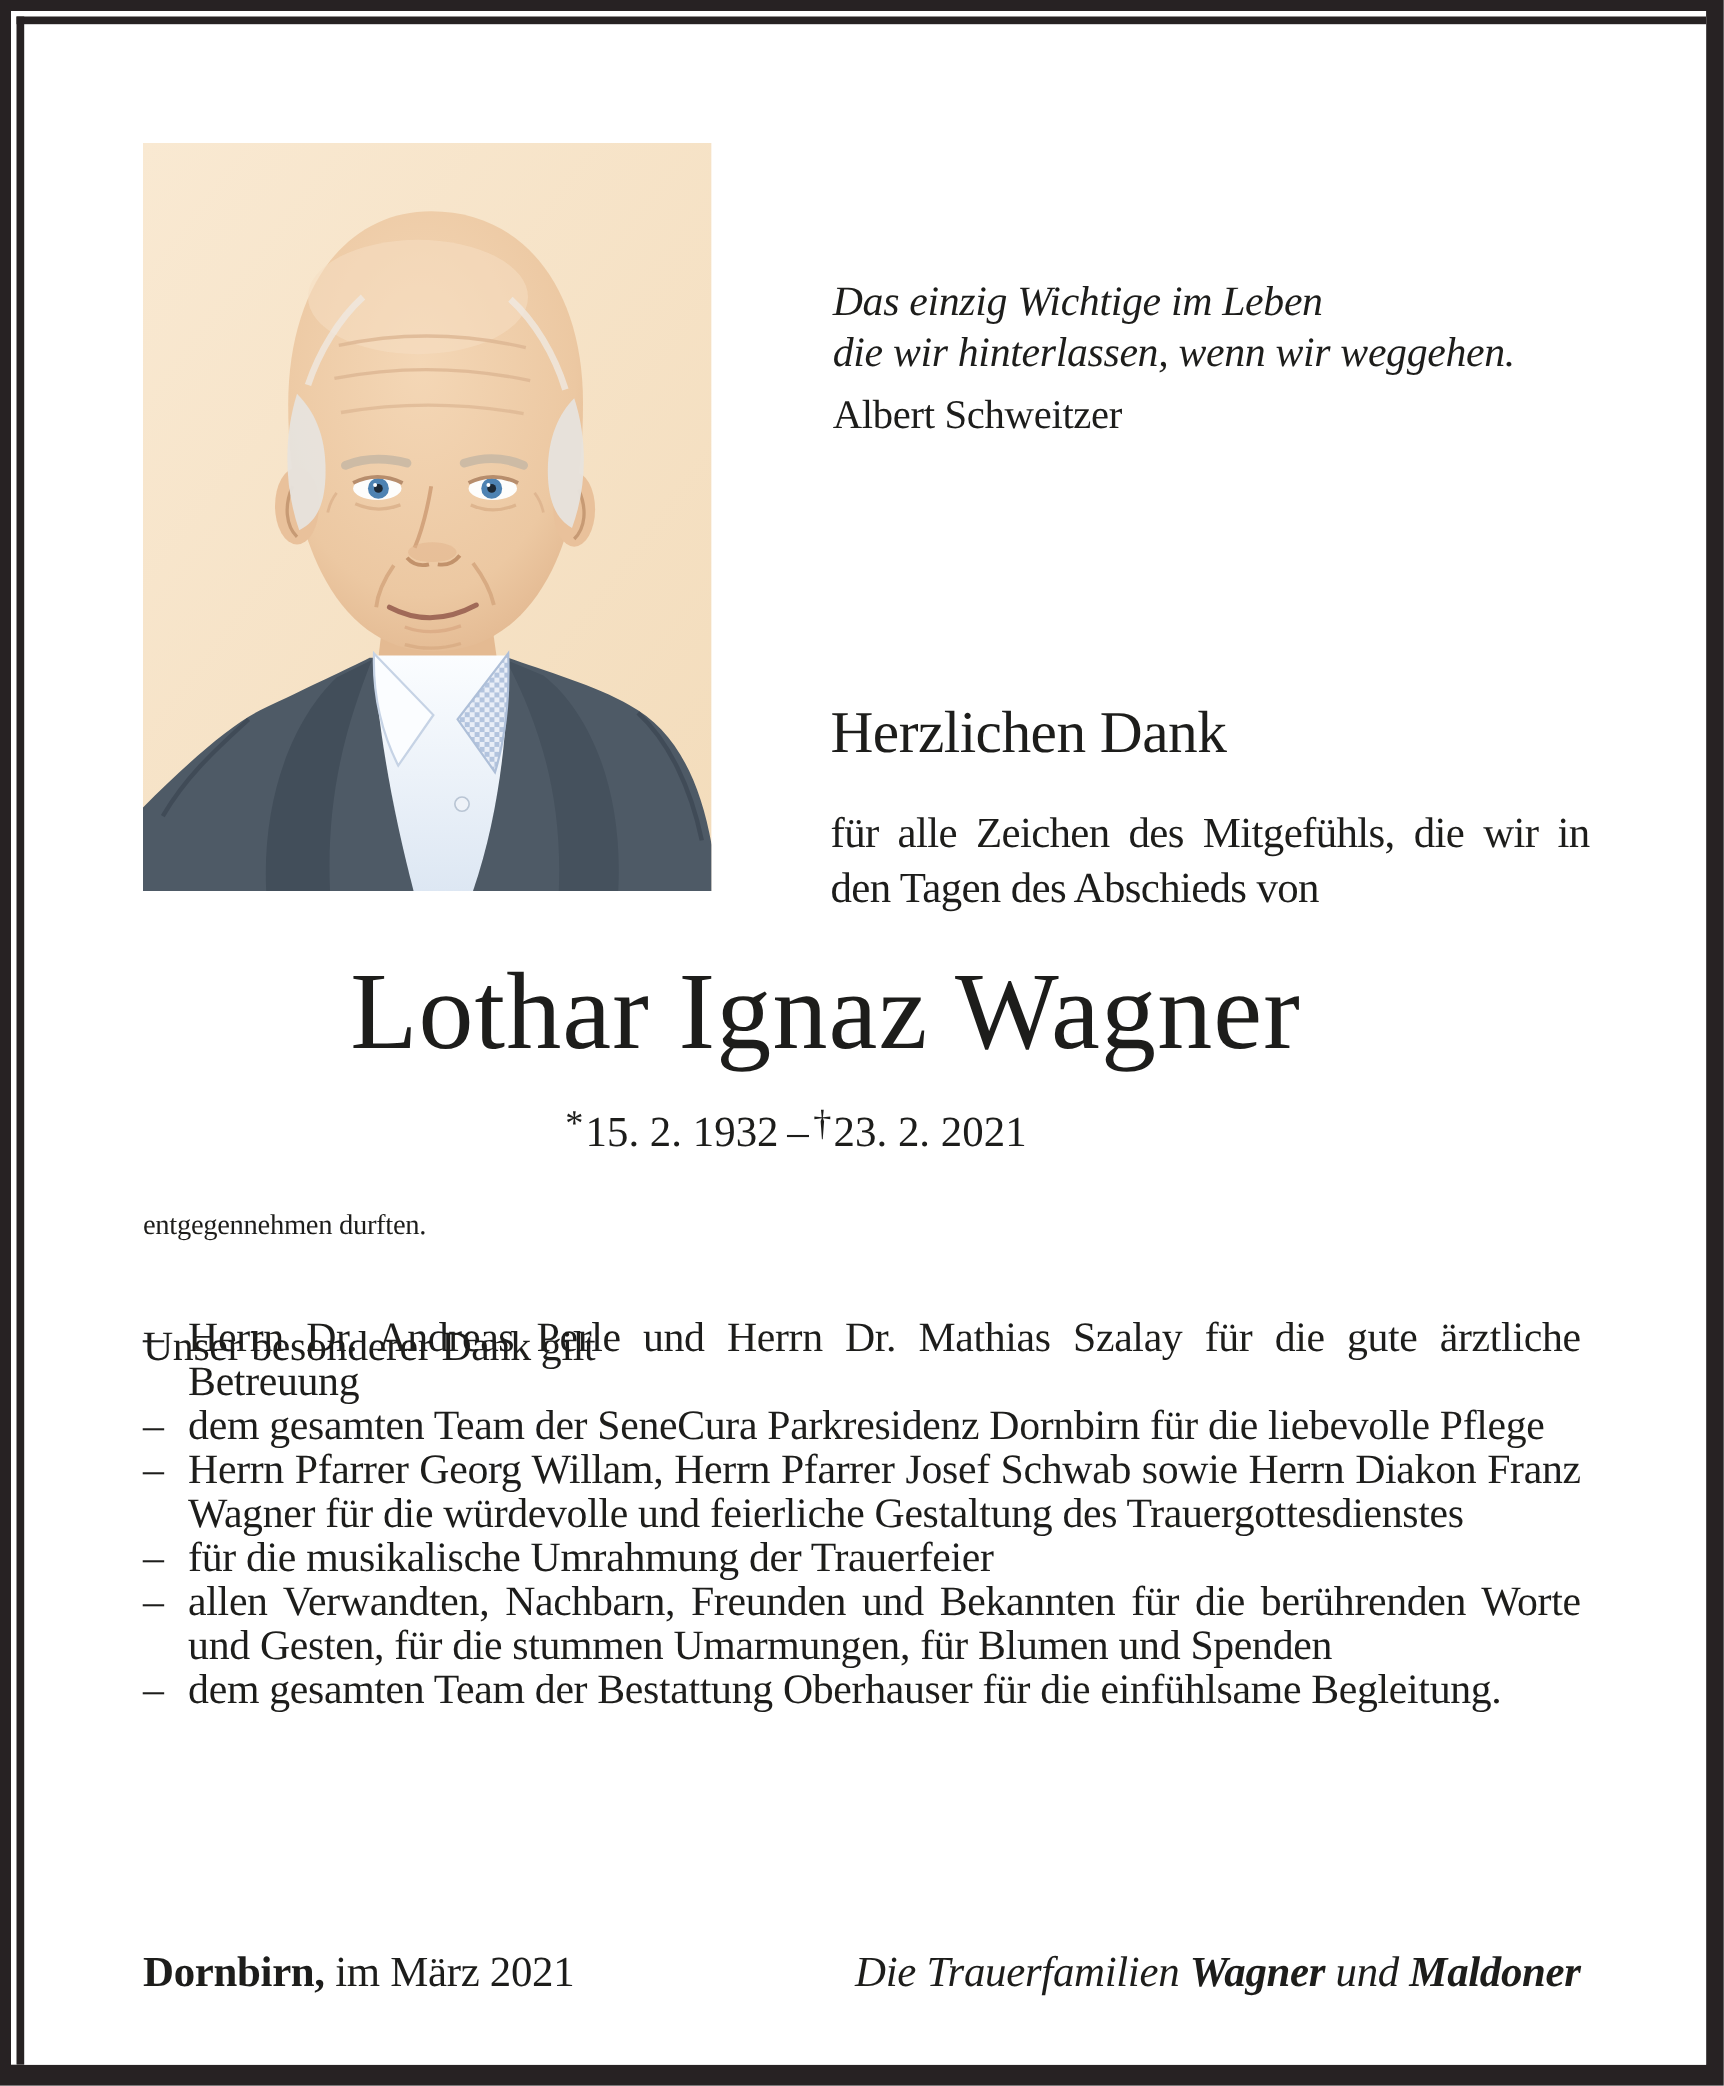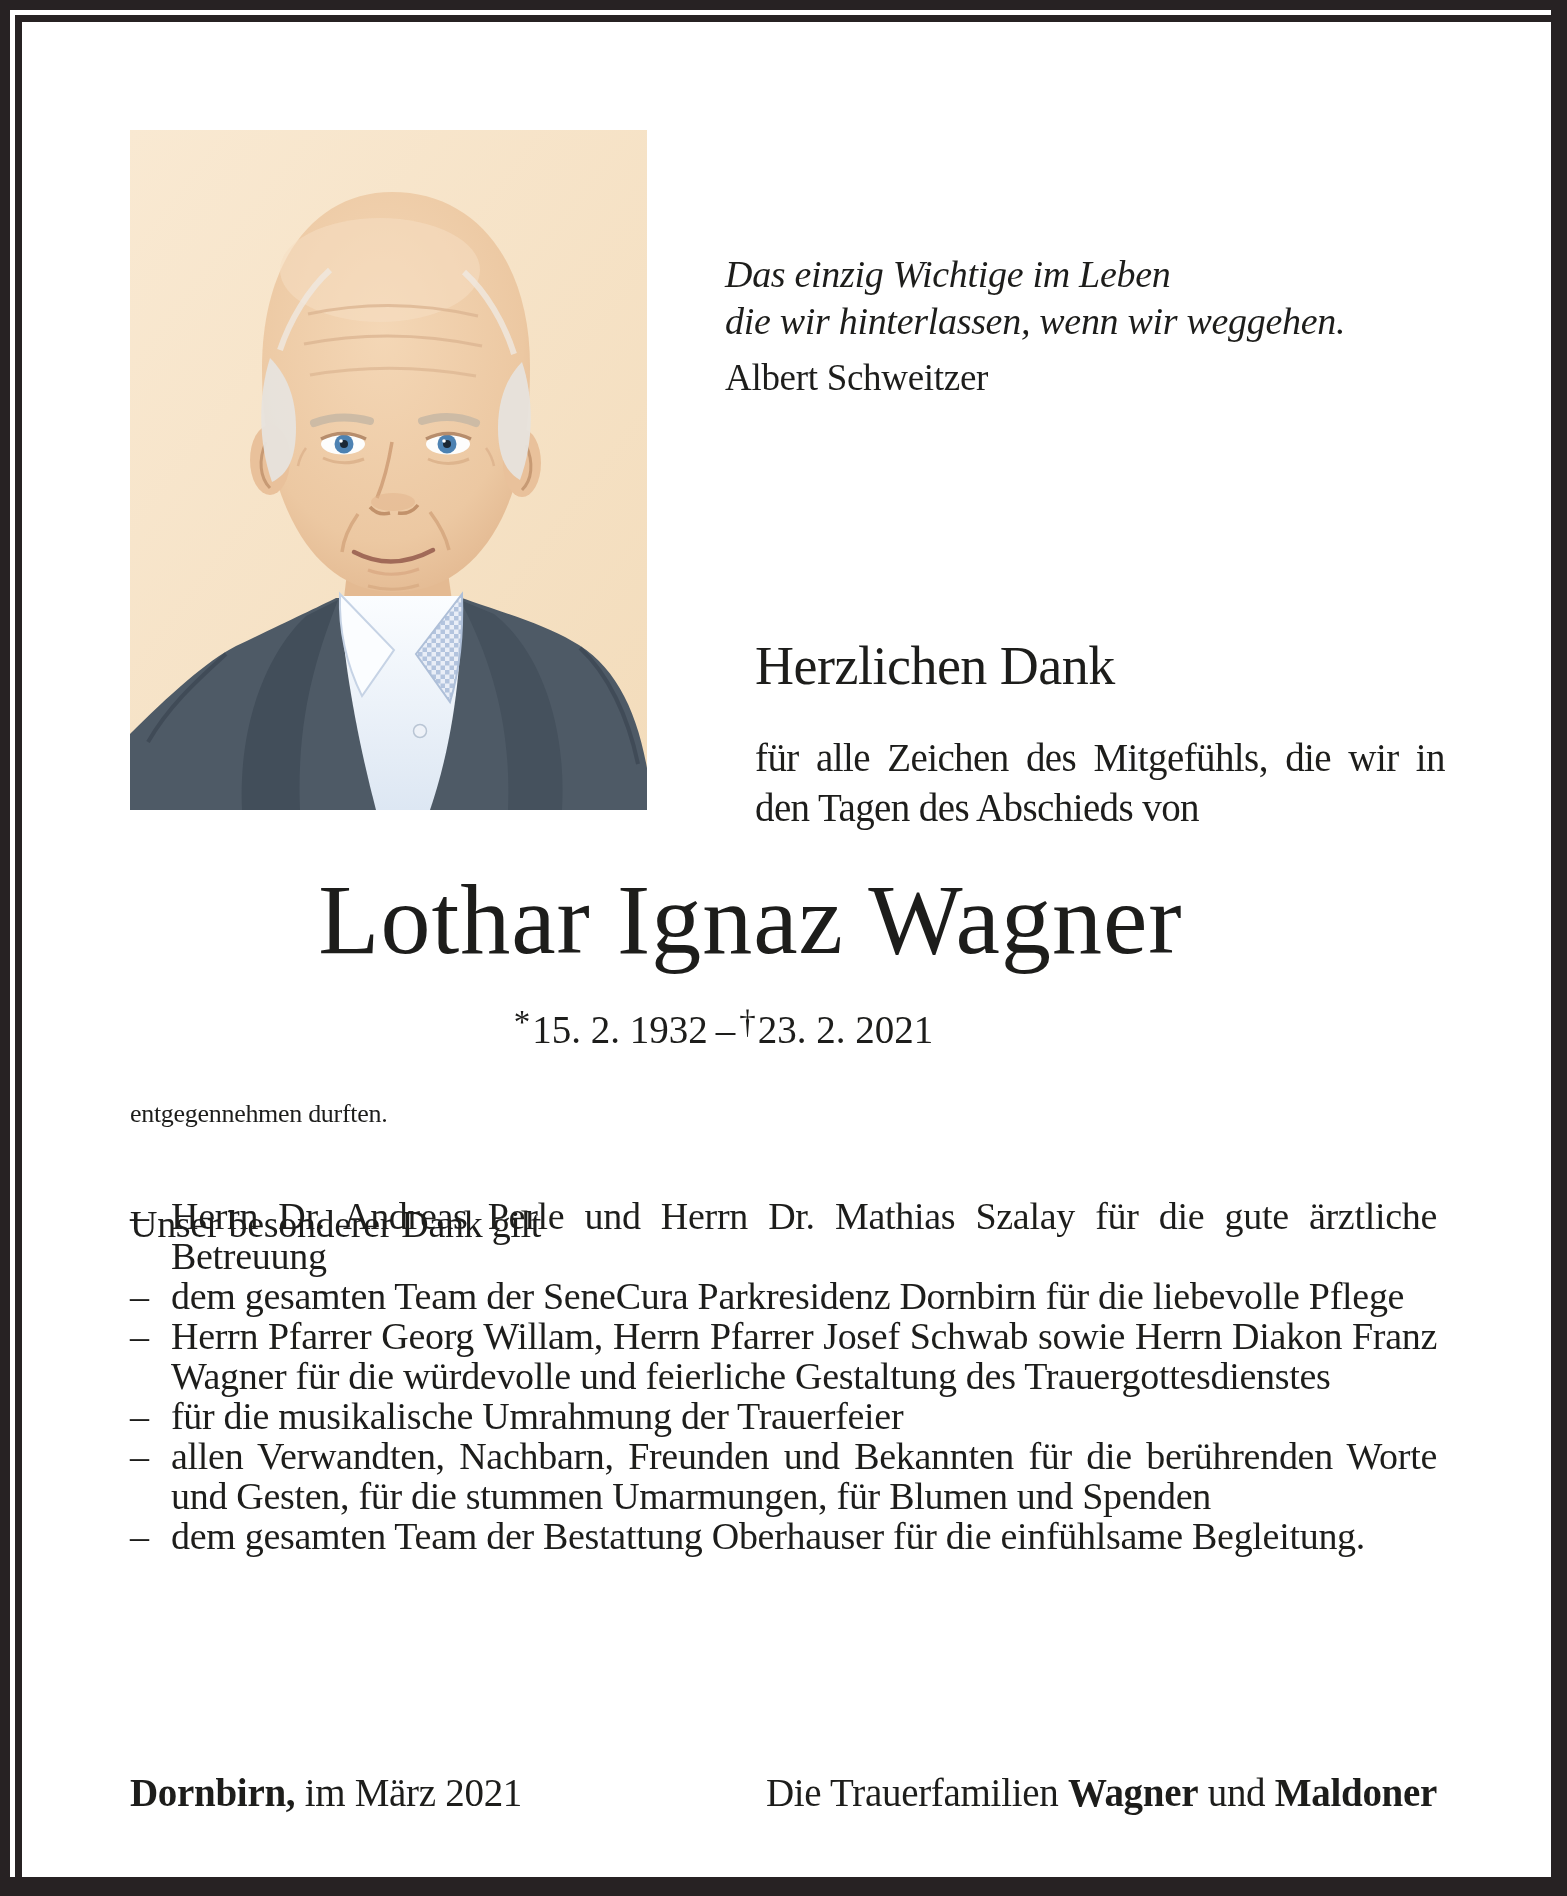--- a/index.html
+++ b/index.html
@@ -23,21 +23,21 @@
   }
   .content { position:absolute; inset:0; }
 
   .photo {
     position:absolute; left:130px; top:130px; width:517px; height:680px;
     overflow:hidden;
   }
   .photo svg { display:block; width:100%; height:100%; }
 
   .quote {
-    position:absolute; left:725px; top:251px; width:700px;
+    position:absolute; left:757px; top:251px; width:700px;
     font-style:italic; font-size:38px; line-height:47px;
     letter-spacing:-0.3px;
   }
   .quote-line { white-space:nowrap; }
   .quote-attrib {
     margin-top:9px; font-style:normal; font-size:37px;
     padding-right:38px; width:660px;
   }
 
   .heading {
@@ -77,21 +77,21 @@
     position:relative; padding-left:41px;
     text-align:justify; hyphens:auto;
   }
   .thx-item .dash { position:absolute; left:0; top:0; }
 
   .footer {
     position:absolute; left:130px; top:1772px; width:1307px;
     font-size:39px; line-height:1.1; letter-spacing:-0.3px;
   }
   .footer .left  { float:left; }
-  .footer .right { float:right; }
+  .footer .right { float:right;font-style:italic; }
   .b { font-weight:bold; }
 </style>
 </head>
 <body>
 
 <div class="paper"></div>
 <div class="card"></div>
 
 <div class="content">
 

